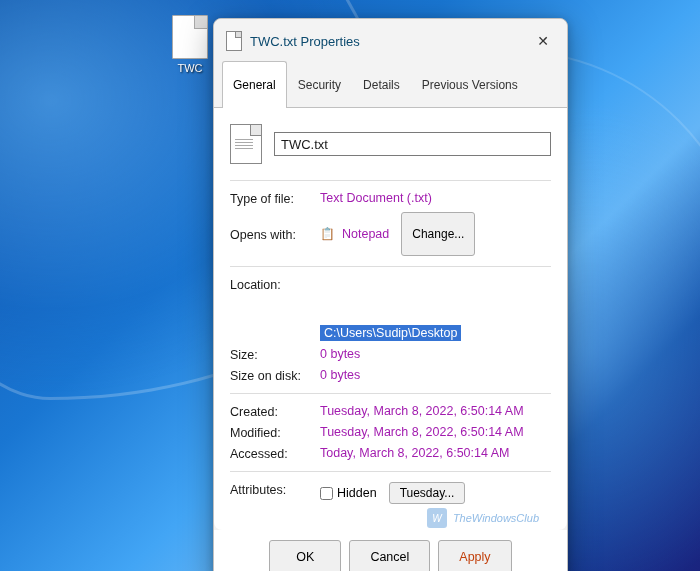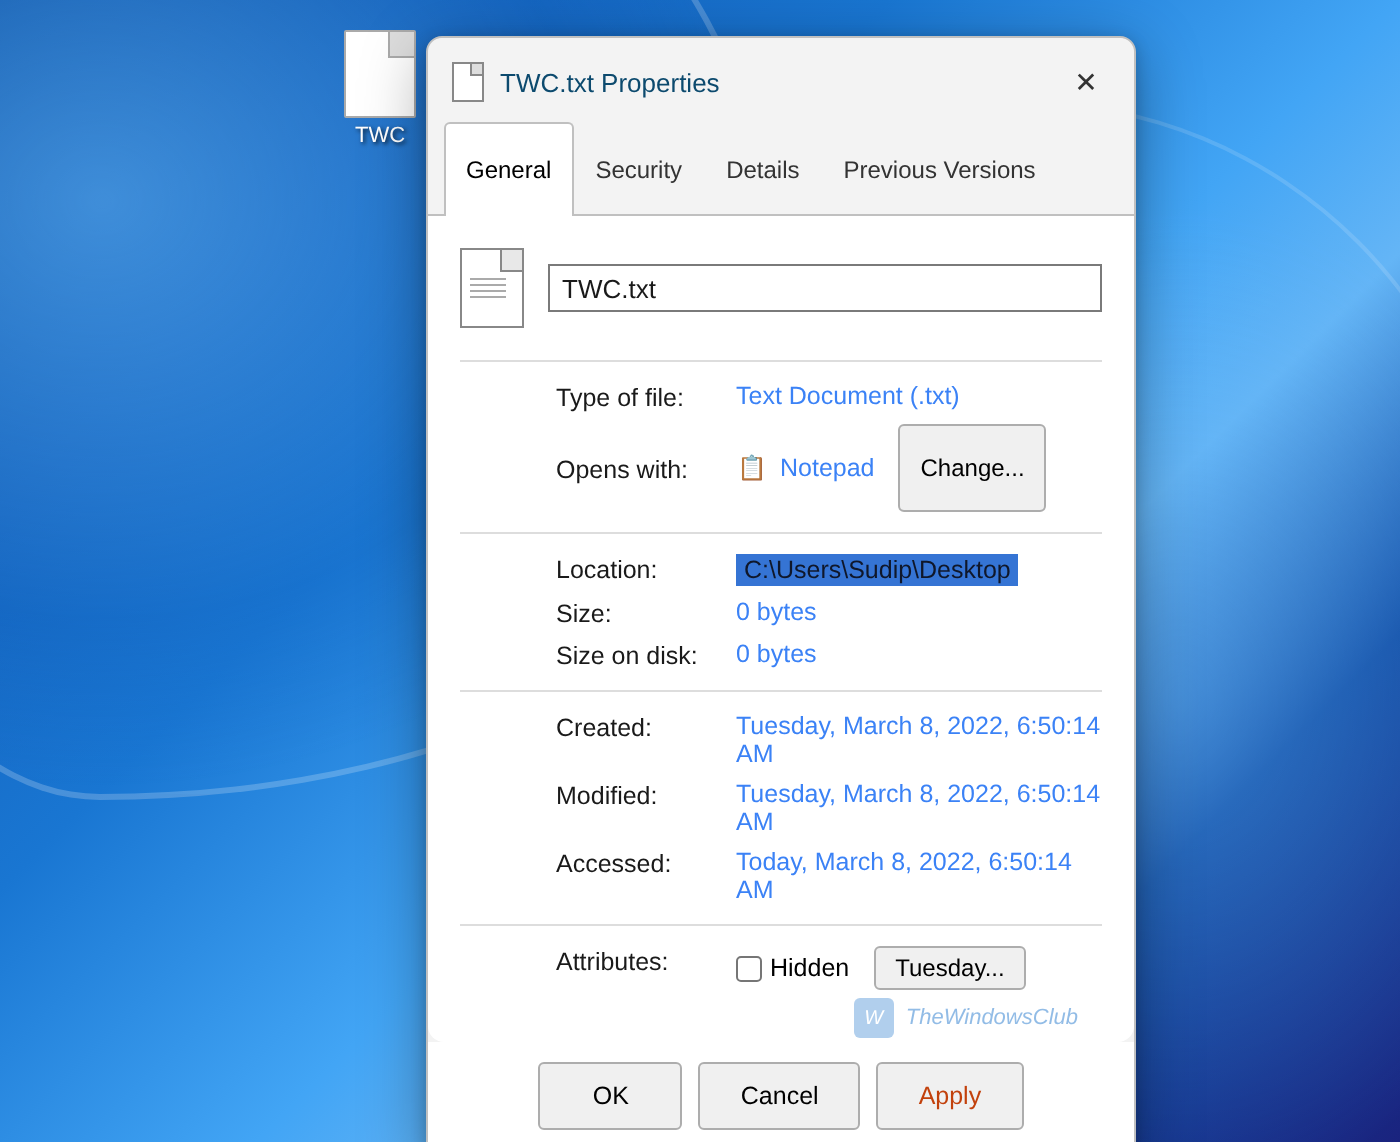--- a/index.html
+++ b/index.html
@@ -225,24 +225,23 @@
       display: flex;
       align-items: flex-start;
       margin-bottom: 6px;
     }
     .prop-label {
       width: 90px;
       color: #1a1a1a;
       font-size: 12.5px;
       flex-shrink: 0;
       padding-top: 1px;
-      margin-left: 48px;
     }
     .prop-value {
-      color: #3b82f6;
+      color: #a21caf;
       font-size: 12.5px;
       display: flex;
       align-items: center;
       gap: 6px;
     }
     .notepad-icon {
       width: 16px;
       height: 16px;
       display: inline-flex;
       align-items: center;
@@ -255,23 +254,24 @@
       font-family: inherit;
       background: #f0f0f0;
       border: 1px solid #adadad;
       border-radius: 3px;
       cursor: pointer;
       margin-left: 12px;
     }
 
     .location-value {
       background: #3574d4;
-      color: #0f172a;
+      color: #ffffff;
       padding: 1px 4px;
       font-size: 12.5px;
+      margin-top: 48px;
     }
 
     
     .attr-row {
       display: flex;
       align-items: center;
       gap: 12px;
     }
     .checkbox-item {
       display: flex;

